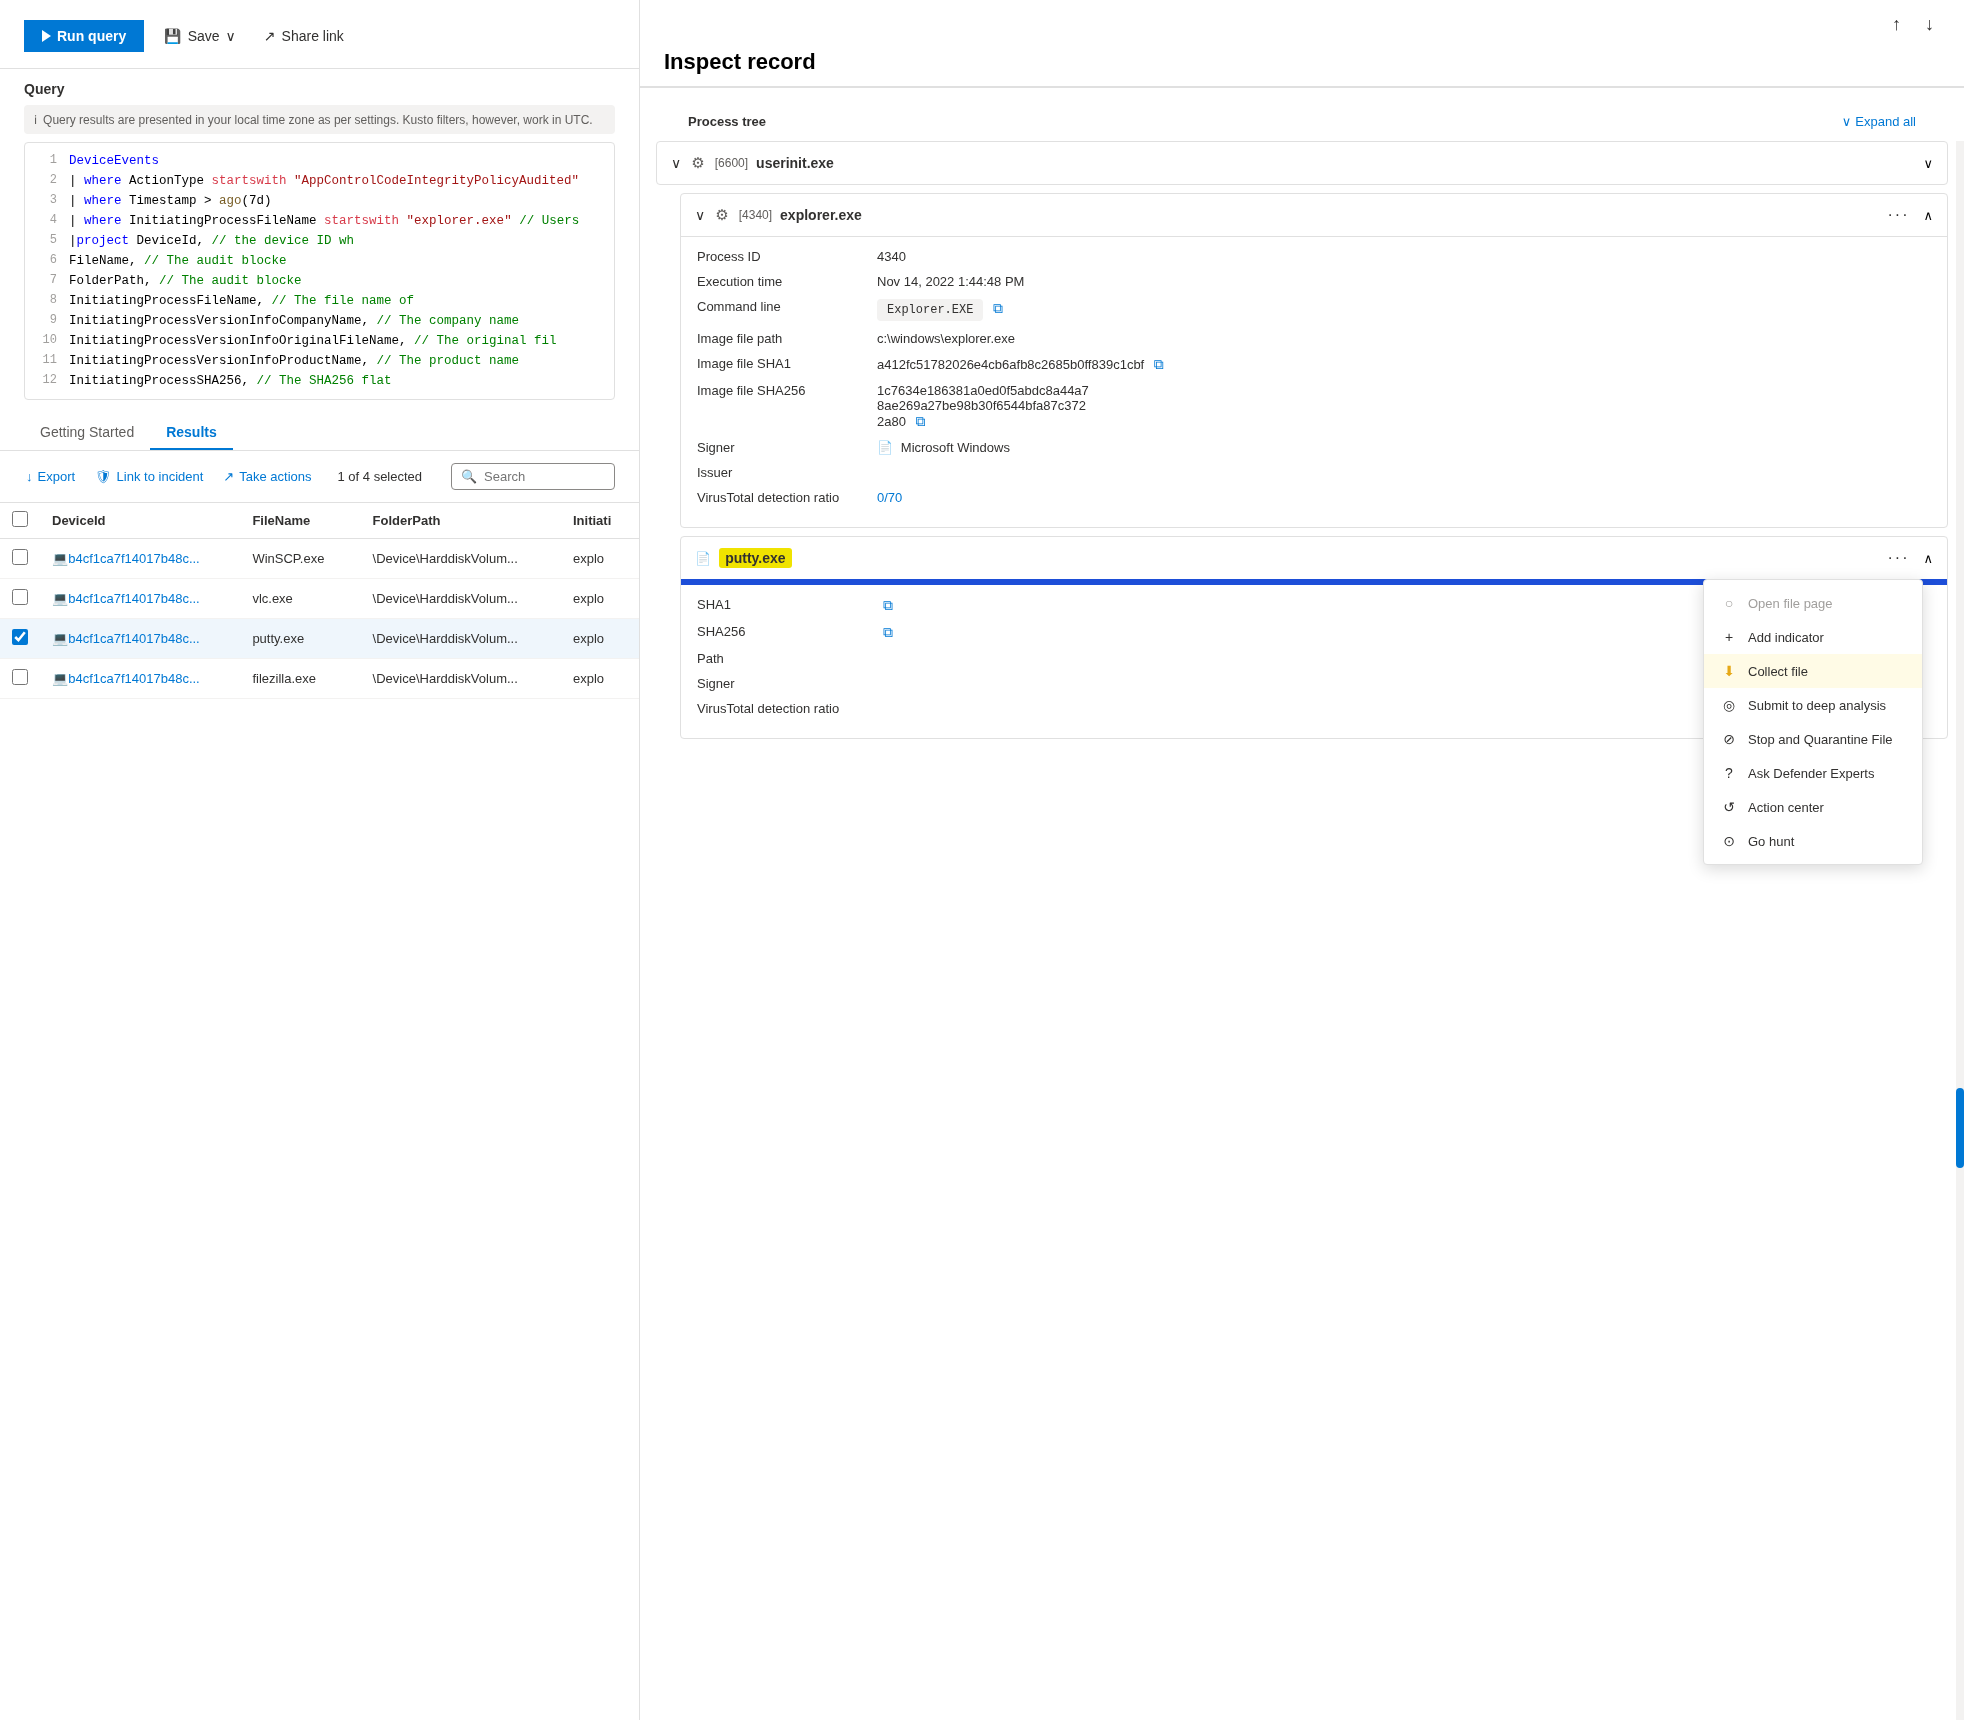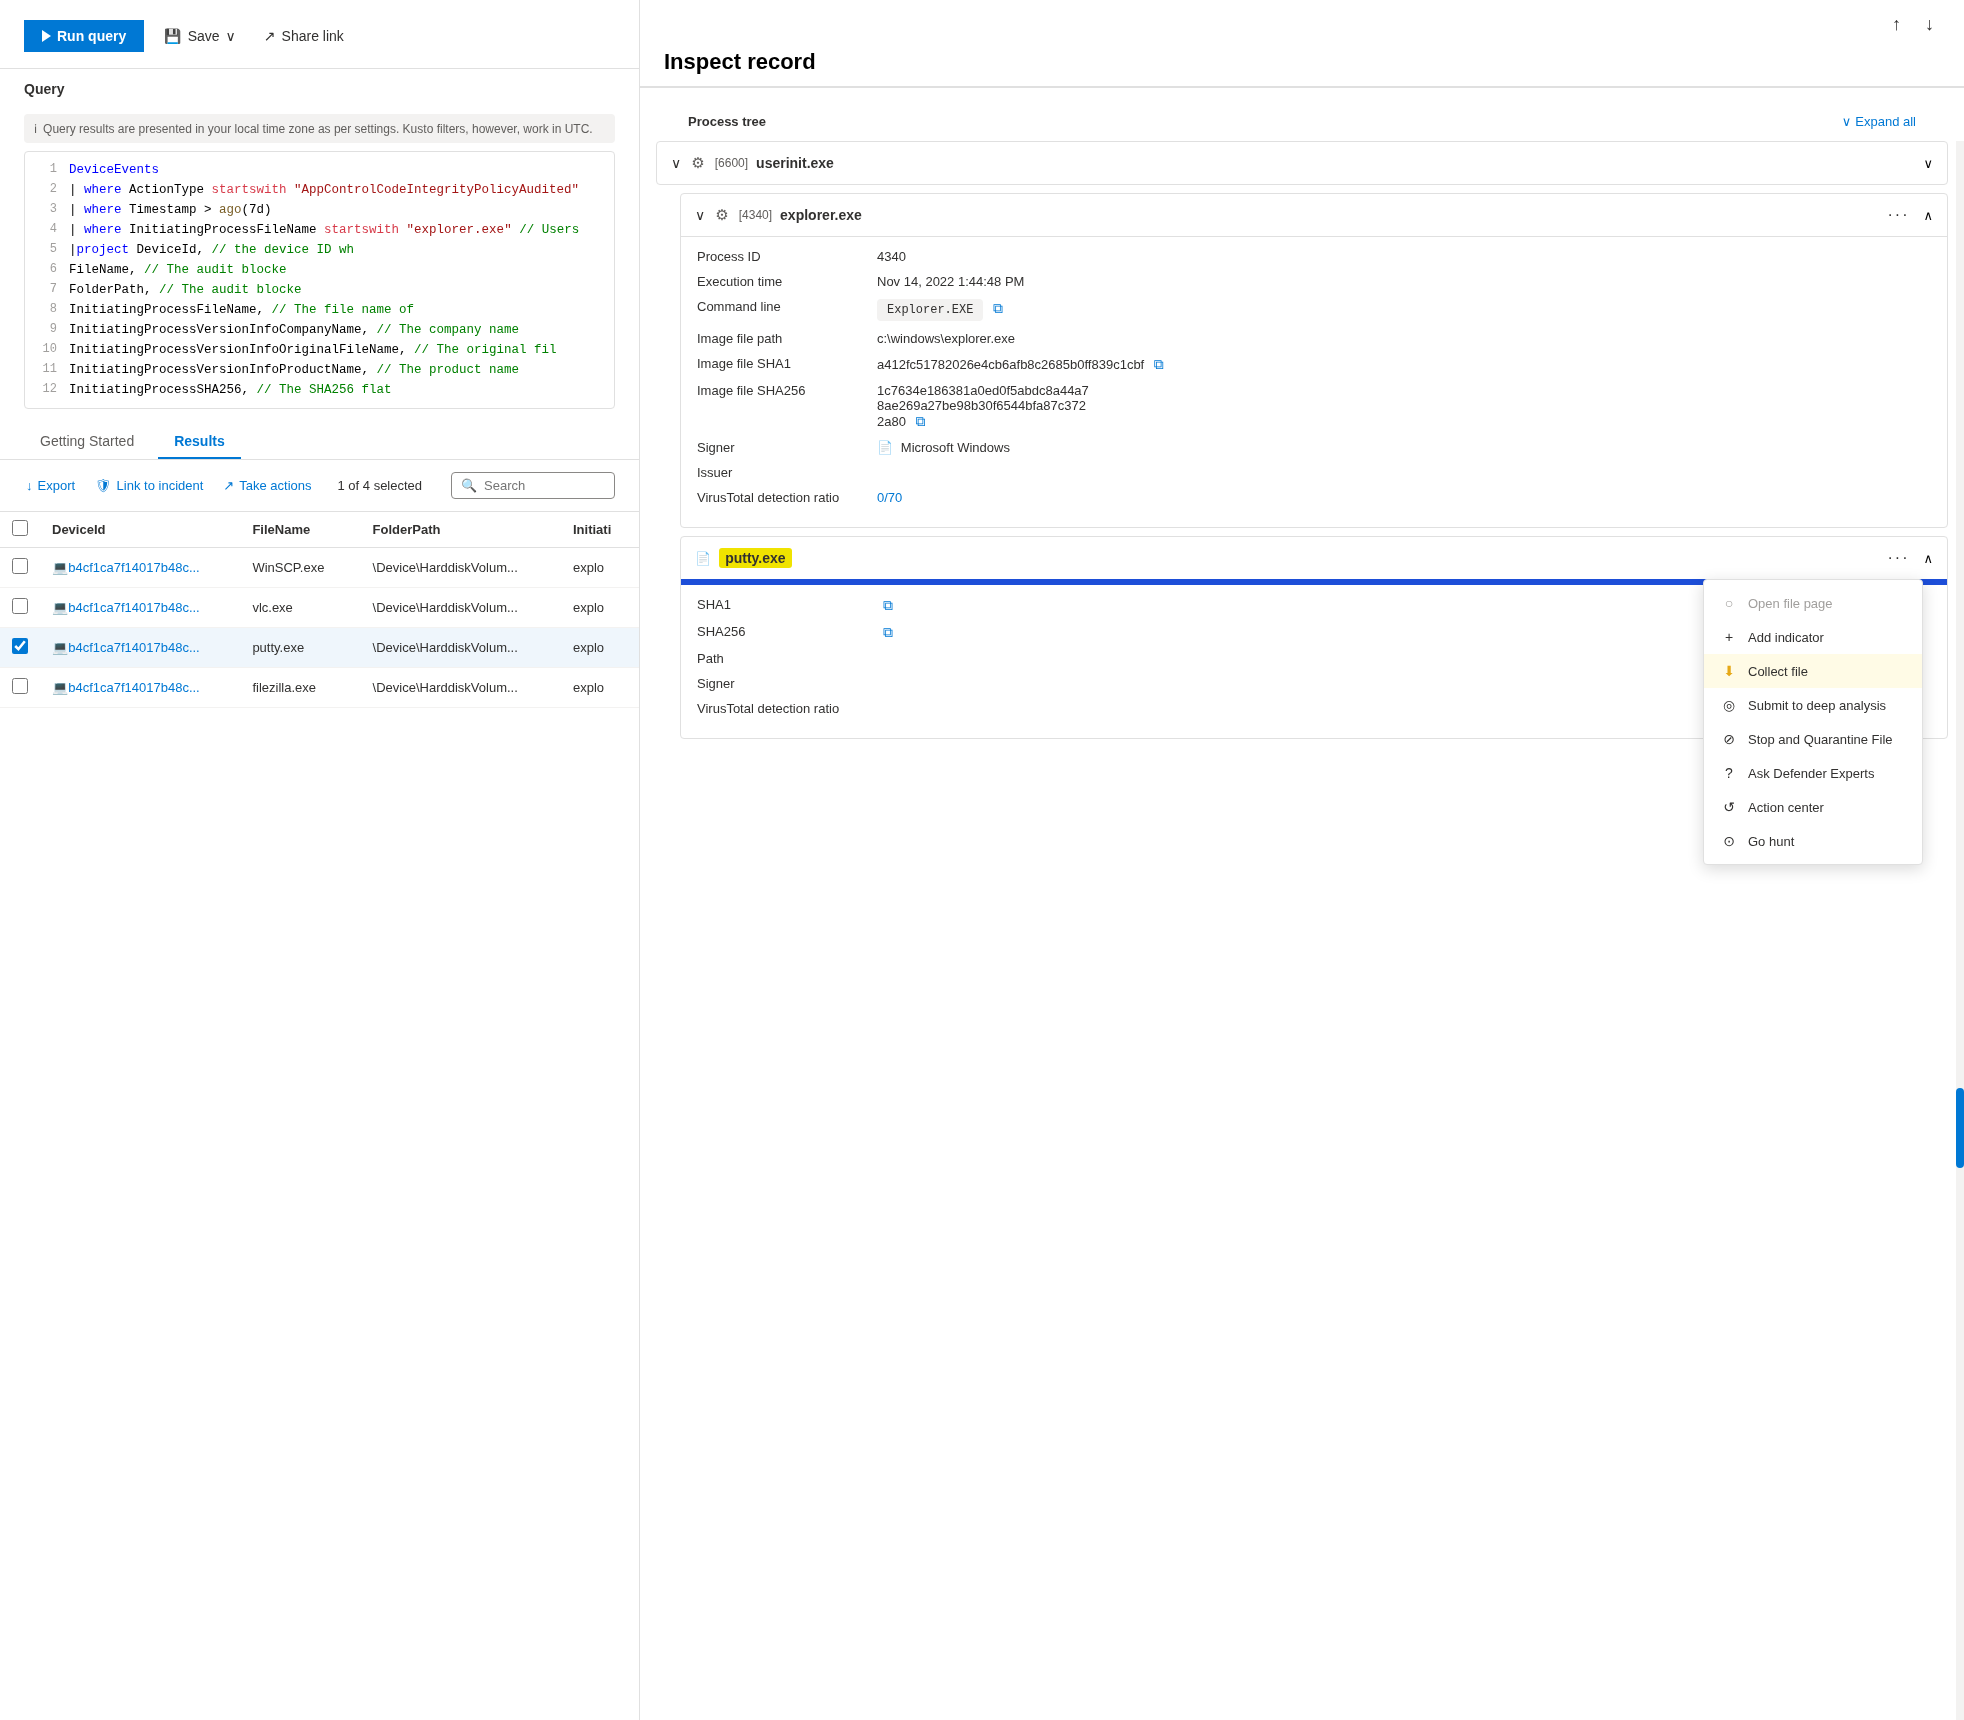--- a/index.html
+++ b/index.html
@@ -58,21 +58,21 @@
     }
 
     .query-section {
       padding: 12px 24px 0;
     }
 
     .query-label {
       font-size: 14px;
       font-weight: 600;
       color: #323130;
-      margin-bottom: 17px;
+      margin-bottom: 8px;
     }
 
     .info-bar {
       display: flex;
       align-items: center;
       gap: 6px;
       background: #f3f2f1;
       border-radius: 4px;
       padding: 6px 10px;
       margin-bottom: 8px;
@@ -113,21 +113,21 @@
     }
 
     .kw-blue { color: #0000ff; }
     .kw-red { color: #d73a49; }
     .kw-comment { color: #008000; }
     .str-value { color: #a31515; }
     .fn-name { color: #795e26; }
 
     .tabs-row {
       display: flex;
-      gap: 8px;
+      gap: 0;
       padding: 16px 24px 0;
       border-bottom: 1px solid #e0e0e0;
     }
 
     .tab-item {
       padding: 8px 16px;
       font-size: 14px;
       color: #605e5c;
       cursor: pointer;
       border-bottom: 2px solid transparent;

